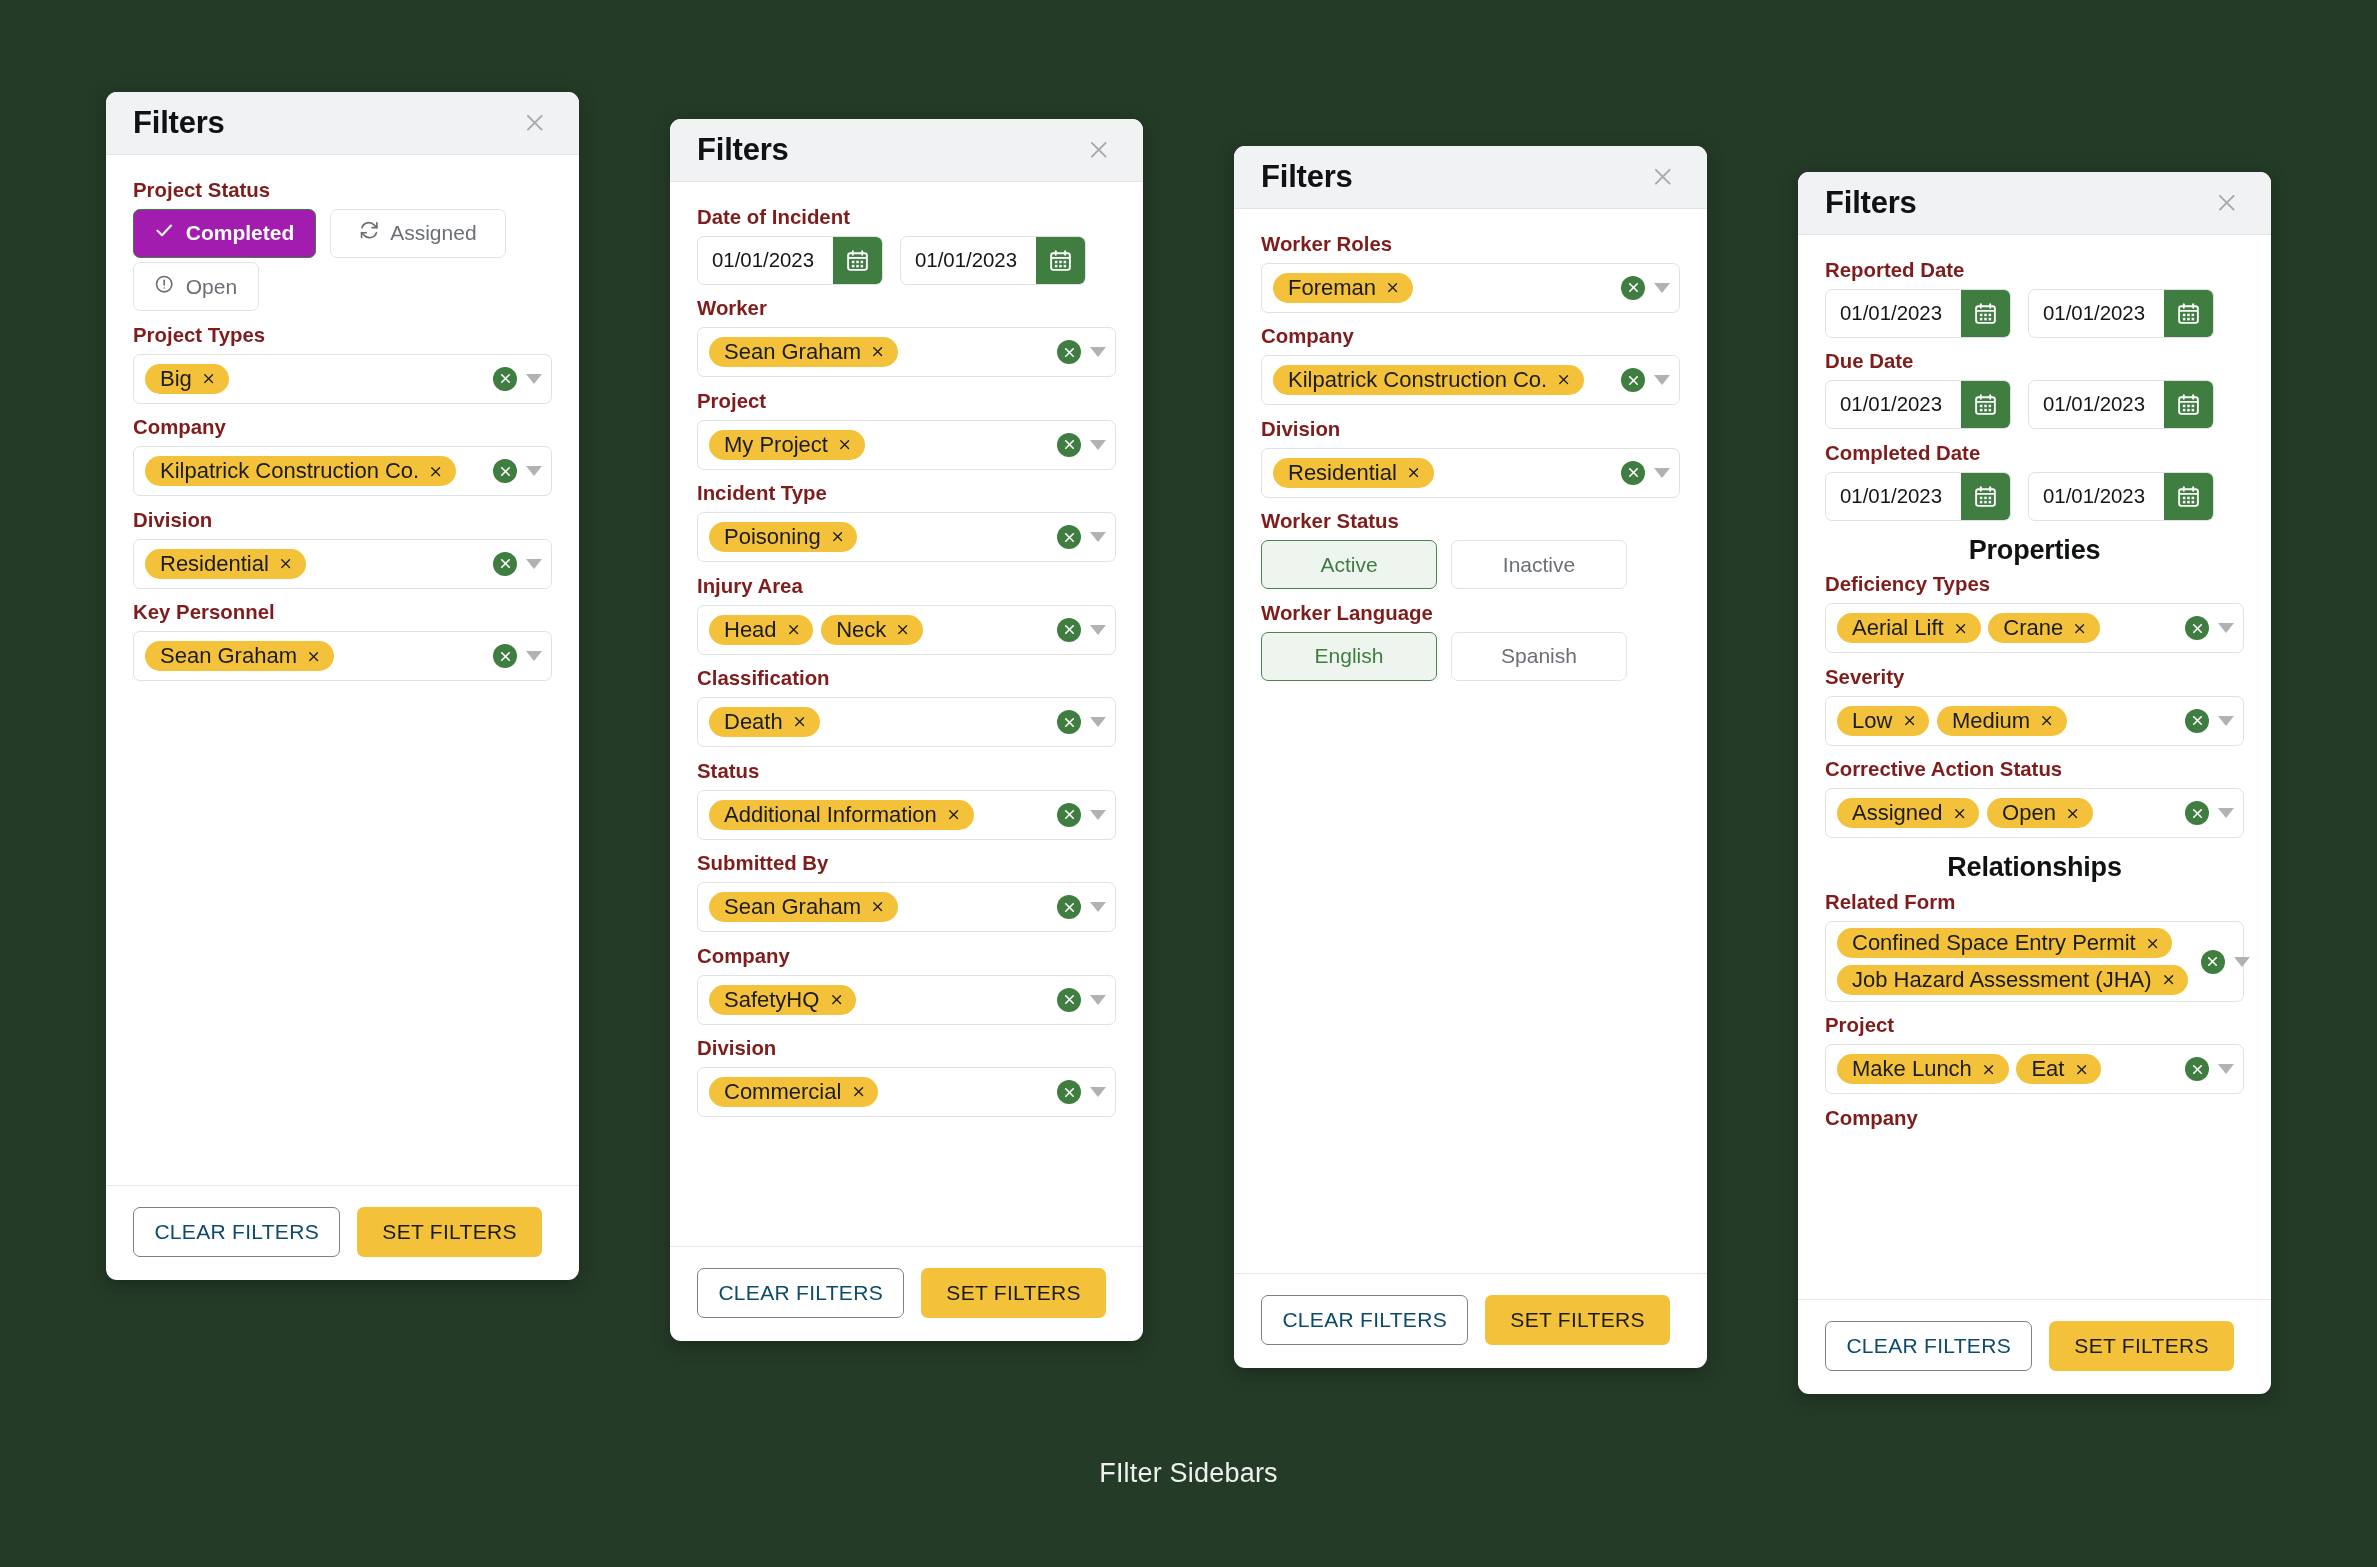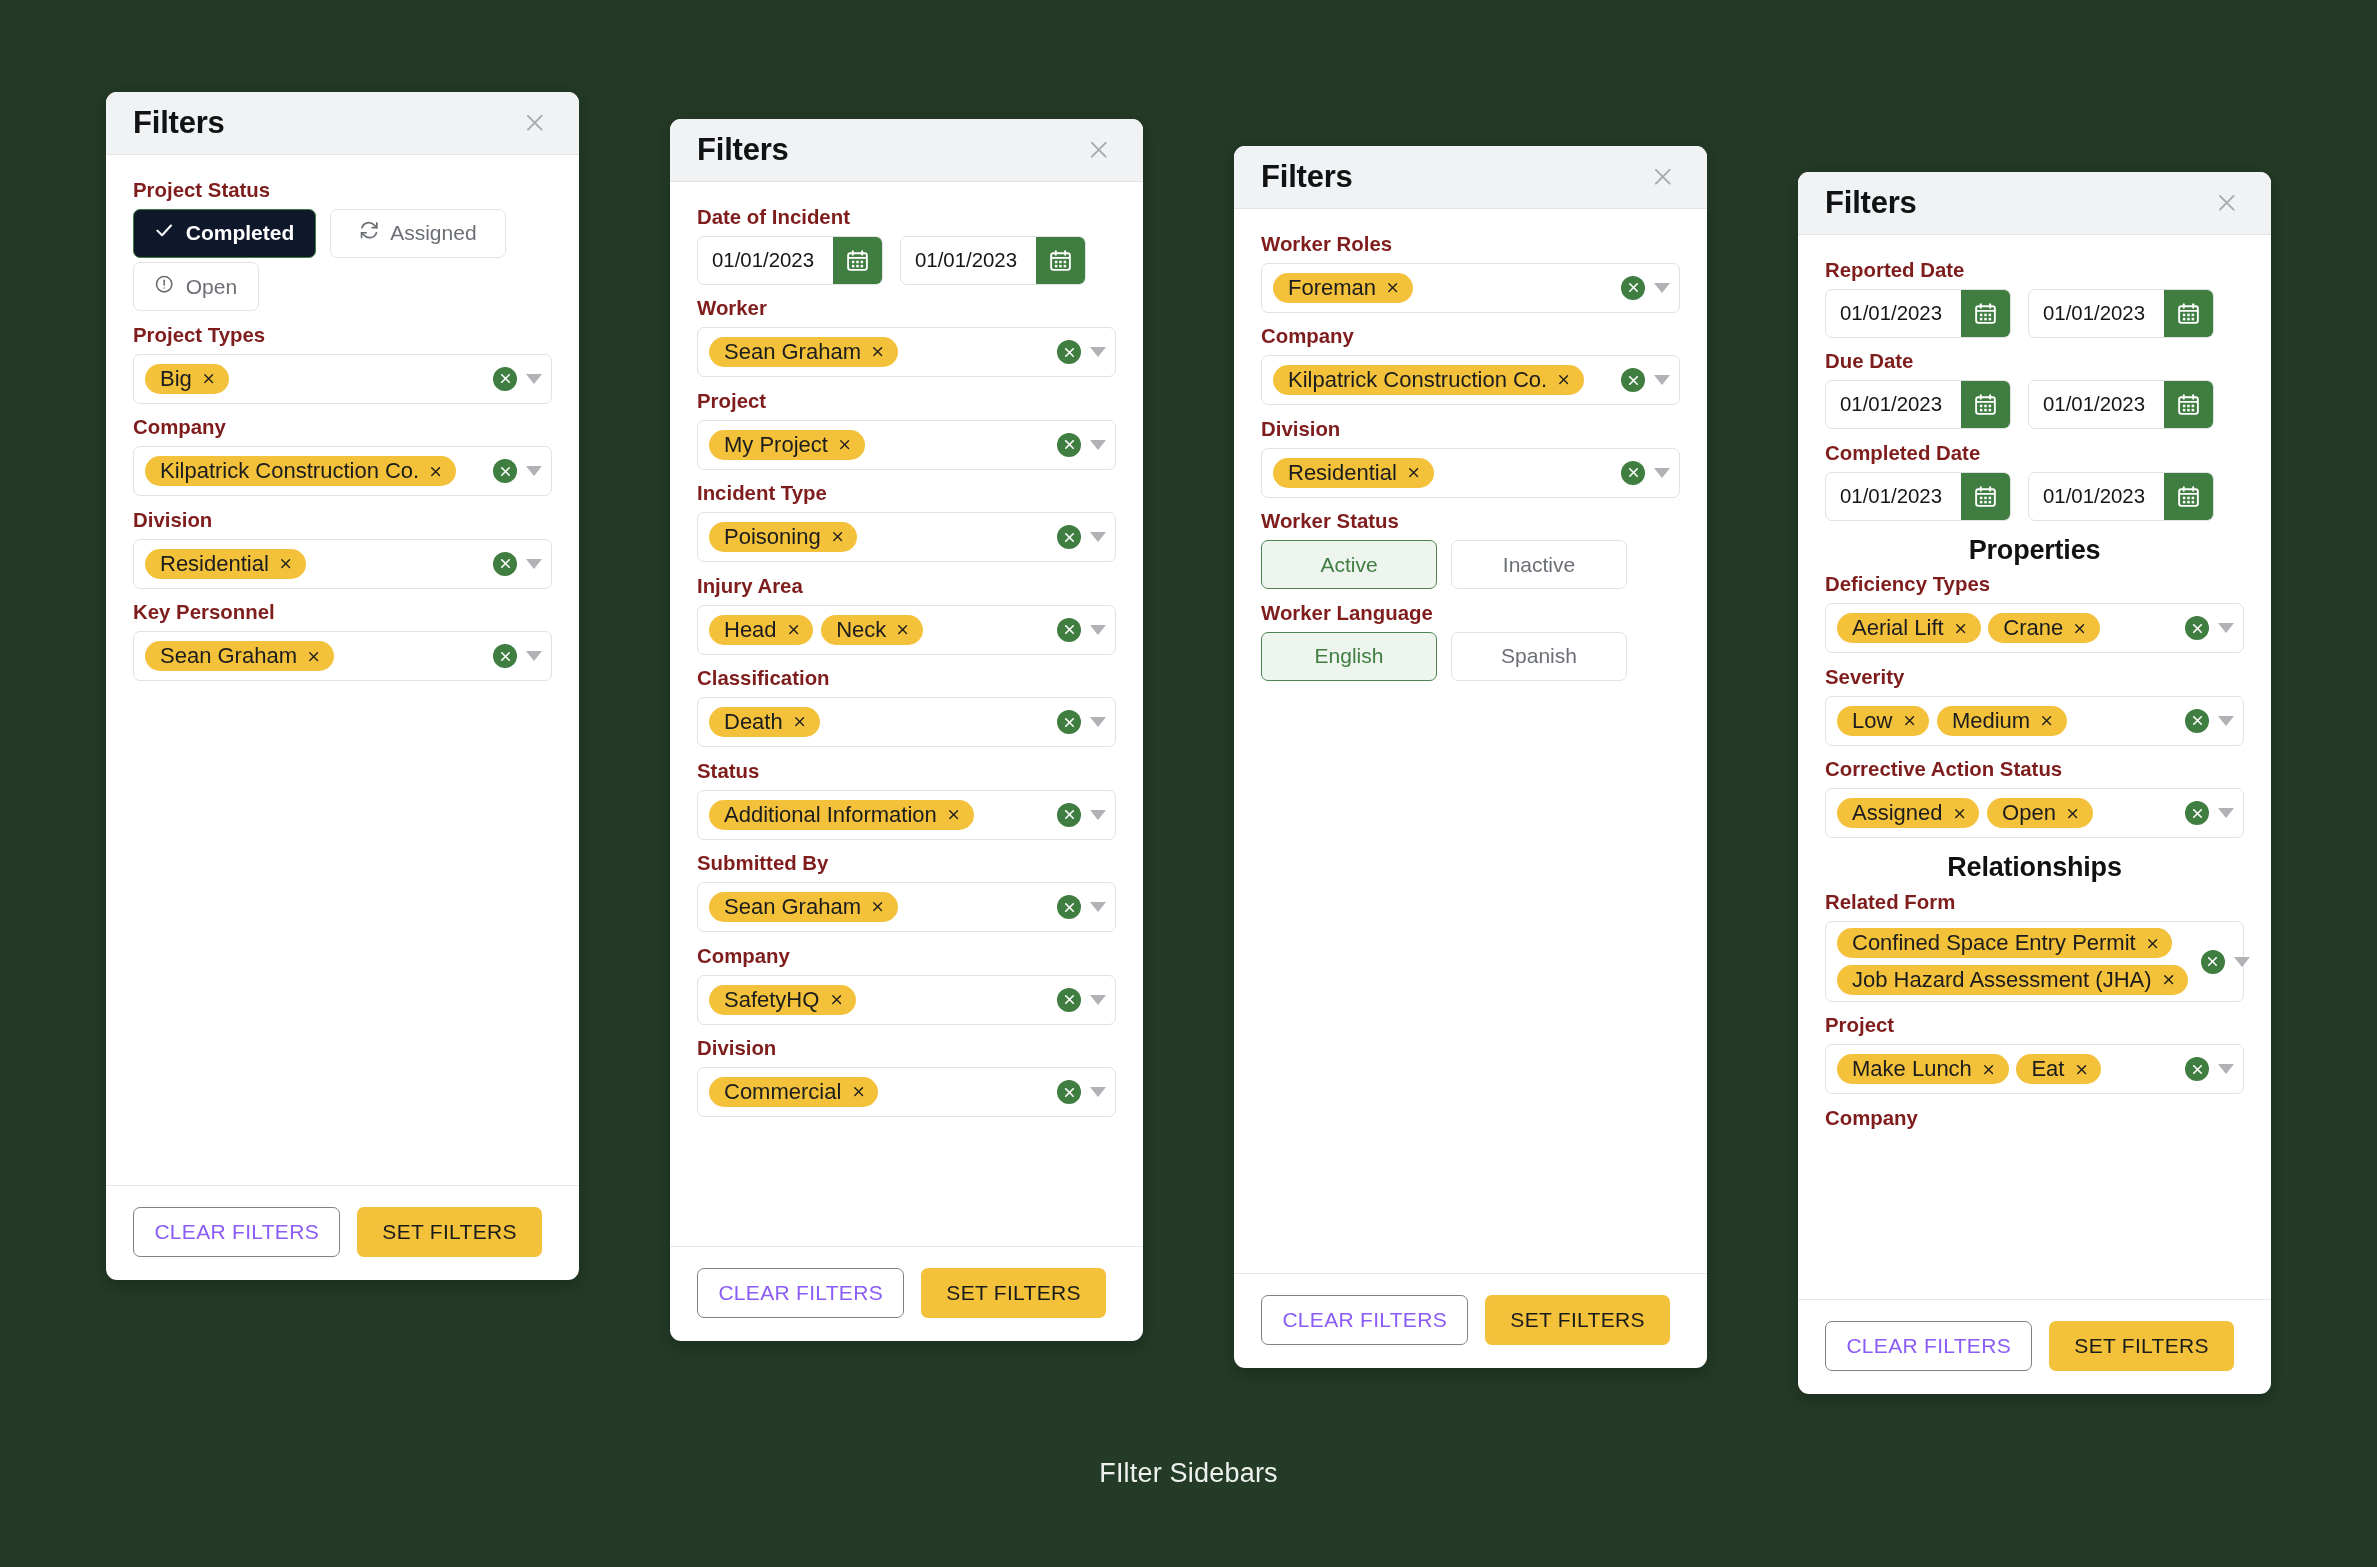--- a/index.html
+++ b/index.html
@@ -141,21 +141,21 @@
     justify-content:center;
     gap:11px;
     font-size:21px;
     padding:0 20.4px;
     cursor:pointer;
     background:#fff;
     border:0.8px solid #e2e3e5;
     color:#6b6f75;
   }
   .tbtn.solid{
-    background:#0f172a;
+    background:#a21caf;
     border-color:#3F7D41;
     color:#ffffff;
     font-weight:bold;
     justify-content:space-between;
   }
   .tbtn.soft{
     background:#EEF4EE;
     border:1.3px solid #4C8450;
     color:#3F7D41;
   }
@@ -187,21 +187,21 @@
     background:#3F7D41;
     display:flex;align-items:center;justify-content:center;
     cursor:pointer;
   }
 
   
   .btn-clear{
     border:0.8px solid #7c8189;
     border-radius:7px;
     background:#fff;
-    color:#8b5cf6;
+    color:#0c4a6e;
     font-size:21px;
     letter-spacing:0.3px;
     padding:0 20.4px;
     height:50px;
     display:flex;align-items:center;justify-content:center;
     cursor:pointer;
     white-space:nowrap;
   }
   .btn-set{
     border:none;

